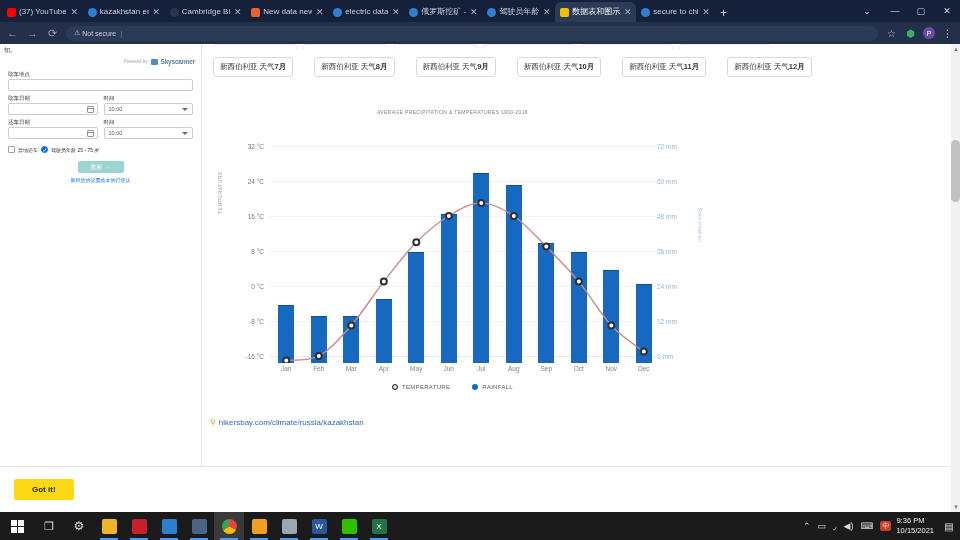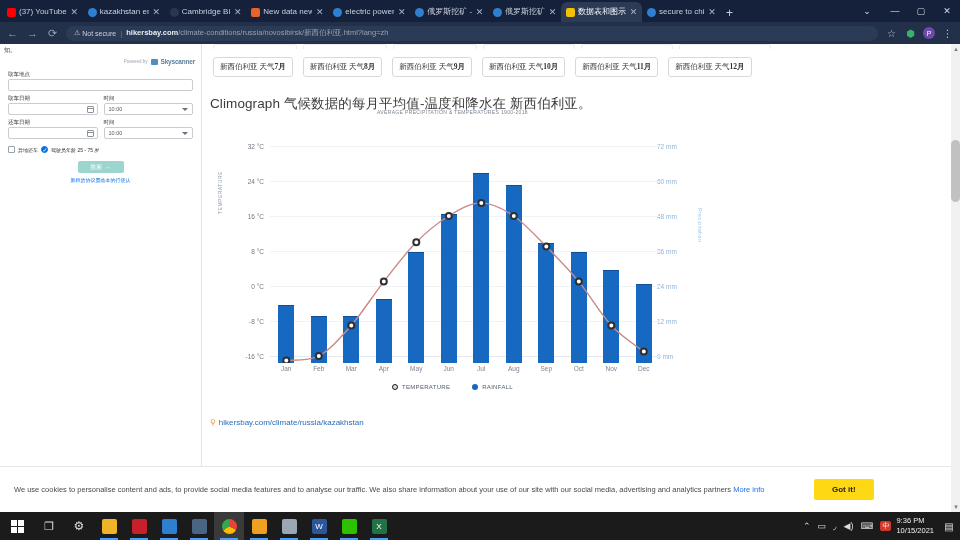--- a/index.html
+++ b/index.html
@@ -66,21 +66,21 @@
   .checkrow { display:flex; align-items:center; gap:3px; padding:7px 8px 0 8px; }
   .cbox { width:7px; height:7px; border:1px solid #9aa0a8; border-radius:1px; background:#fff; flex:0 0 auto; }
   .cbox.checked { background:#0770e3; border-color:#0770e3; position:relative; border-radius:50%; }
   .cbox.checked::after { content:"✓"; position:absolute; left:0.6px; top:-1.4px; font-size:6px; color:#fff; }
   .checklabel { font-size:5px; color:#333; white-space:nowrap; }
   .searchbtn { display:block; margin:8px auto 0 auto; width:46px; height:12px; background:#9cd4cf; border-radius:2px; color:#fff; font-size:6px; display:flex; align-items:center; justify-content:center; gap:3px; }
   .railnote { text-align:center; font-size:5px; color:#0770e3; margin-top:4px; }
 
   
   .content { position:absolute; left:203px; top:0; width:748px; height:468px; background:#fff; }
-  .pillbar { display:flex; gap:10px; padding:8px 0 2px 10px;font-family:Liberation Serif, serif; }
+  .pillbar { display:flex; gap:21px; padding:8px 0 2px 10px; }
   .pill { border:1px solid #d9d9d9; border-radius:3px; background:#fff; color:#333; font-size:7.5px; padding:4px 6px; white-space:nowrap; }
   .pill b { font-weight:bold; }
   .ghostrow { display:flex; gap:6px; padding-left:10px; }
   .ghostrow > div { flex:0 0 auto; border:1px solid #ececec; border-bottom:none; border-radius:3px 3px 0 0; height:5px; }
 
   .h1 { font-size:13.5px; color:#3c3c3c; padding:16px 0 0 7px; font-weight:normal; letter-spacing:0.1px; }
   .h2sub { font-size:8.5px; color:#4a4a4a; padding:5px 0 0 7px; }
 
   
   .chartcard { position:absolute; left:7px; top:62px; width:485px; height:310px; }
@@ -162,31 +162,31 @@
       <span class="tabtitle">Cambridge Bi</span>
       <span class="tabclose">✕</span>
     </div>
     <div class="tab">
       <span class="favicon" style="background:#e8622c"></span>
       <span class="tabtitle">New data new</span>
       <span class="tabclose">✕</span>
     </div>
     <div class="tab">
       <span class="favicon" style="background:#2f7fd1;border-radius:50%"></span>
-      <span class="tabtitle">electric power</span>
+      <span class="tabtitle">electric data</span>
       <span class="tabclose">✕</span>
     </div>
     <div class="tab">
       <span class="favicon" style="background:#2f7fd1;border-radius:50%"></span>
       <span class="tabtitle">俄罗斯挖矿 -</span>
       <span class="tabclose">✕</span>
     </div>
     <div class="tab">
       <span class="favicon" style="background:#2f7fd1;border-radius:50%"></span>
-      <span class="tabtitle">俄罗斯挖矿</span>
+      <span class="tabtitle">驾驶员年龄</span>
       <span class="tabclose">✕</span>
     </div>
     <div class="tab active">
       <span class="favicon" style="background:#f2c200"></span>
       <span class="tabtitle">数据表和图示</span>
       <span class="tabclose">✕</span>
     </div>
     <div class="tab">
       <span class="favicon" style="background:#2f7fd1;border-radius:50%"></span>
       <span class="tabtitle">secure to chi</span>
@@ -205,21 +205,20 @@
   <div class="toolbar">
     <div class="navicon">←</div>
     <div class="navicon">→</div>
     <div class="navicon">⟳</div>
     <div class="omnibox">
       <span class="omni-warn">
         <span>⚠</span>
         <span>Not secure</span>
       </span>
       <span class="omni-sep">|</span>
-      <span class="omni-url"><b>hikersbay.com</b><span>/climate-conditions/russia/novosibirsk/新西伯利亚.html?lang=zh</span></span>
     </div>
     <div class="tb-right">
       <div class="tb-icon">☆</div>
       <div class="tb-icon" style="color:#3ab06b">⬢</div>
       <div class="avatar-pill">P</div>
       <div class="tb-icon">⋮</div>
     </div>
   </div>
 
   <div class="viewport">
@@ -306,21 +305,20 @@
           <span>新西伯利亚 天气</span><b>10月</b>
         </div>
         <div class="pill">
           <span>新西伯利亚 天气</span><b>11月</b>
         </div>
         <div class="pill">
           <span>新西伯利亚 天气</span><b>12月</b>
         </div>
       </div>
 
-      <div class="h1">Climograph 气候数据的每月平均值-温度和降水在 新西伯利亚。</div>
 
       <div class="chartcard">
         <div class="chart-sub">AVERAGE PRECIPITATION &amp; TEMPERATURES 1900-2018</div>
 
         <div class="plotwrap">
           <div class="axis-title-left">TEMPERATURE</div>
           <div class="axis-title-right">Precipitation</div>
 
           <div class="ylabels-left">
             <div class="ytick-l" style="top:10px">32 °C</div>
@@ -458,21 +456,20 @@
         </div>
       </div>
 
       <div class="sourcelink">
         <span class="pin">⚲</span>
         <span>hikersbay.com/climate/russia/kazakhstan</span>
       </div>
     </div>
 
     <div class="cookiebar">
-      <div class="cookietext"><span>We use cookies to personalise content and ads, to provide social media features and to analyse our traffic. We also share information about your use of our site with our social media, advertising and analytics partners </span><a href="#">More info</a></div>
       <div class="gotit">Got it!</div>
     </div>
   </div>
 
   <div class="scrollbar">
     <div class="sb-arrow" style="top:2px">▲</div>
     <div class="scrollthumb"></div>
     <div class="sb-arrow" style="bottom:2px">▼</div>
   </div>
 </div>

